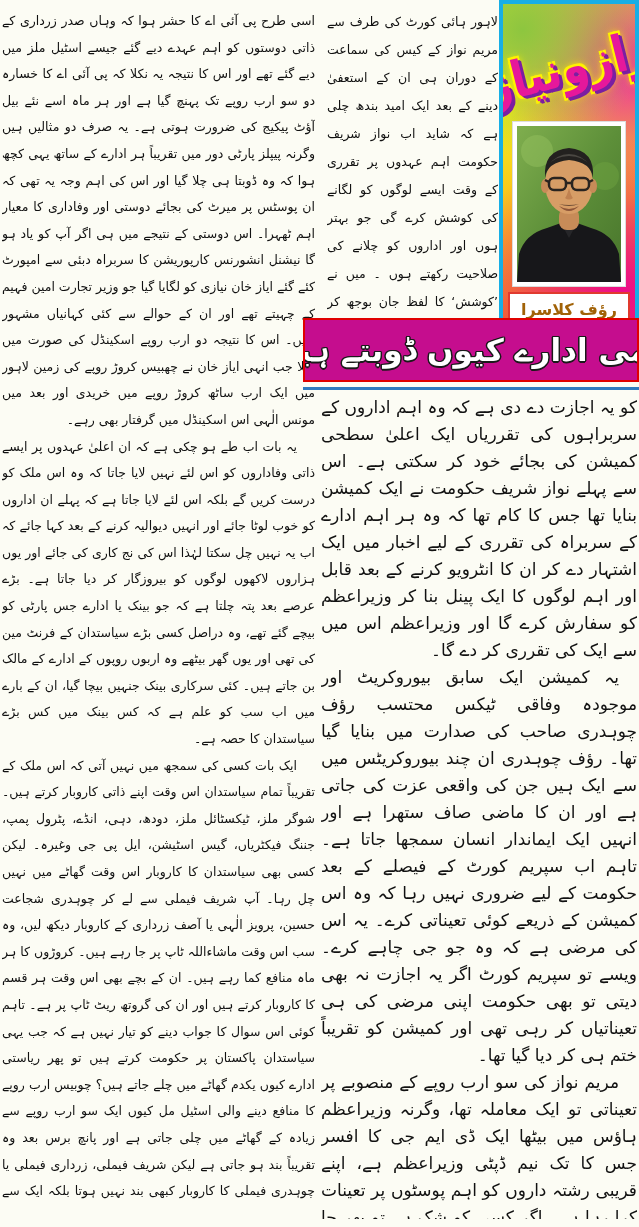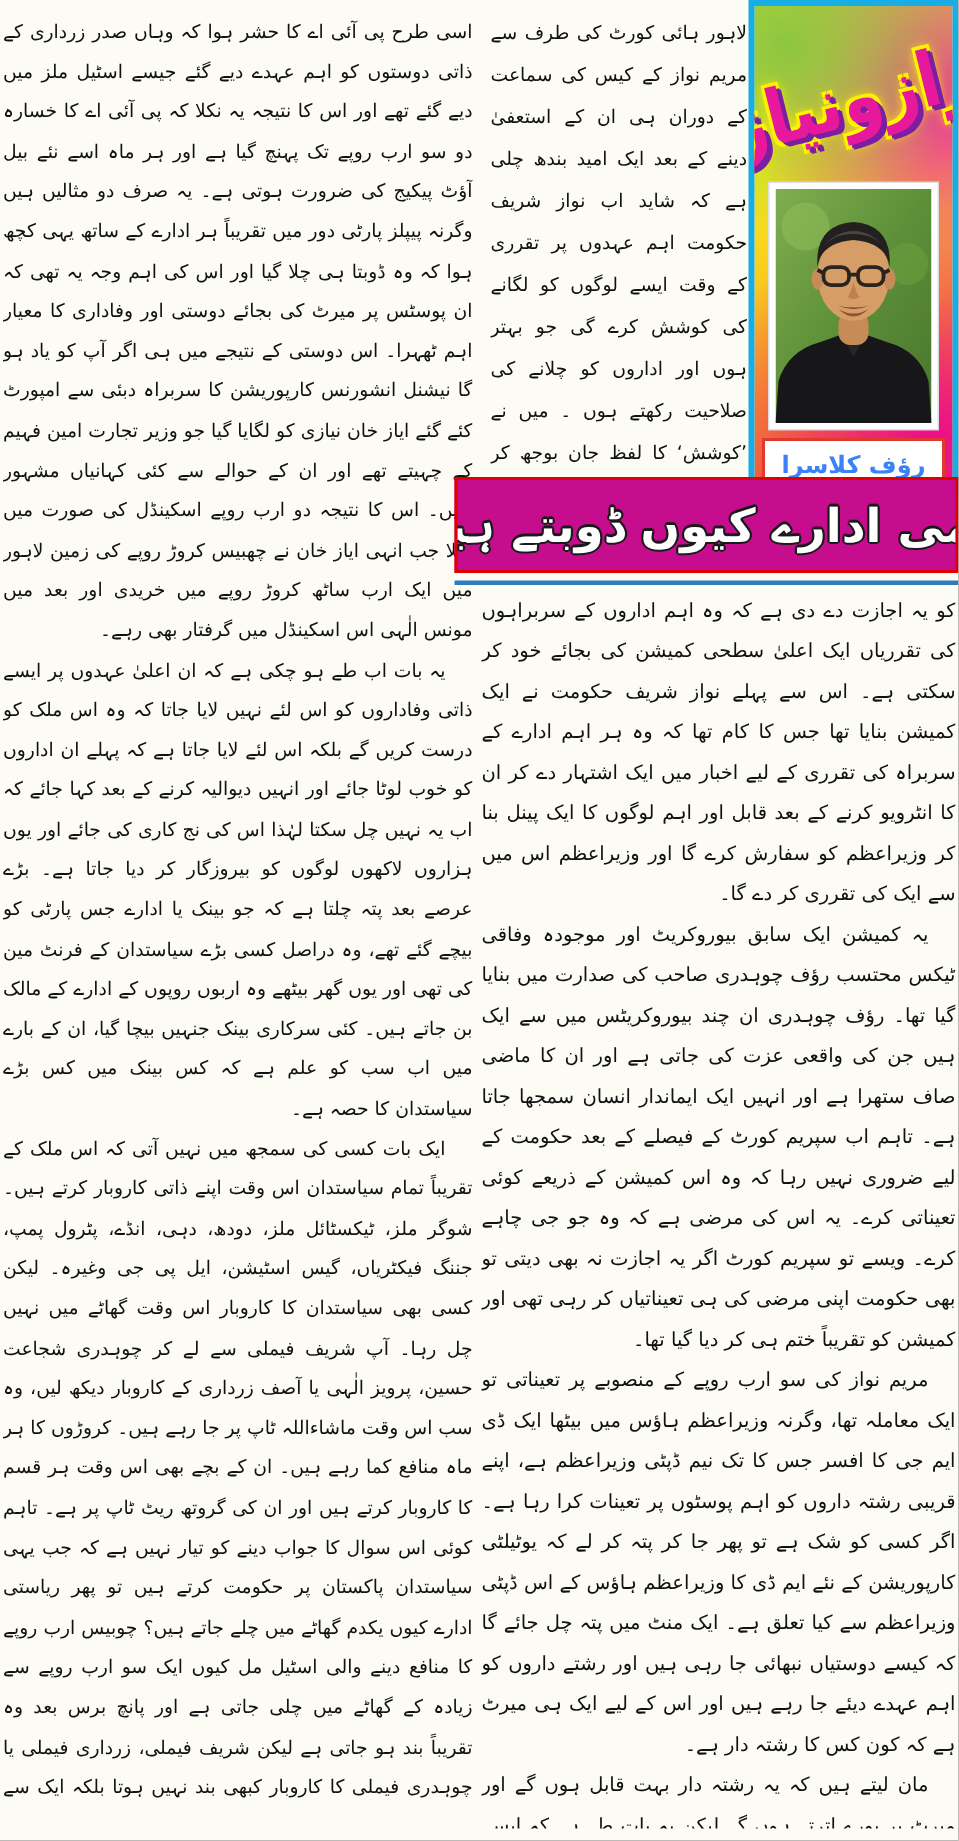--- a/index.html
+++ b/index.html
@@ -28,21 +28,21 @@
   #left-col p { text-indent:18px; }
   #left-col p.first { text-indent:0; }
   #intro-col {
     position:absolute; left:327px; top:8px; width:171px; height:308px;
     overflow:hidden;
     font-size:12.5px; line-height:28px;
   }
   #right-col {
     position:absolute; left:321px; top:394px; width:316px; height:825px;
     overflow:hidden;
-    font-size:13px; line-height:27px;
+    font-size:17px; line-height:27px;
   }
   #right-col p { text-indent:18px; }
   #right-col p.first { text-indent:0; }
   
   #masthead {
     position:absolute; left:499px; top:0; width:140px; height:330px;
     border:4px solid #18aee5;
     background:
       radial-gradient(circle at 15% 8%, #8dc63f 0%, rgba(141,198,63,0) 40%),
       radial-gradient(circle at 95% 20%, #ec2da0 0%, rgba(236,45,160,0) 45%),
@@ -75,21 +75,21 @@
     box-shadow:0 0 0 1px #ddd;
   }
   #photo-frame svg { display:block; width:104px; height:156px; }
   #caption-box {
     position:relative;
     margin:6px auto 0 auto;
     width:122px; height:34px;
     background:#fff;
     border:2px solid #e03a2f;
     display:flex; align-items:center; justify-content:center;
-    font-size:16px; font-weight:bold; color:#3b82f6;
+    font-size:16px; font-weight:bold; color:#a16207;
   }
   
   #headline-band {
     position:absolute; left:303px; top:318px; width:336px; height:64px;
     background:#c50d8e;
     border:2px solid #e00000;
     display:flex; align-items:center; justify-content:center;
     overflow:hidden;
   }
   #headline-text {

